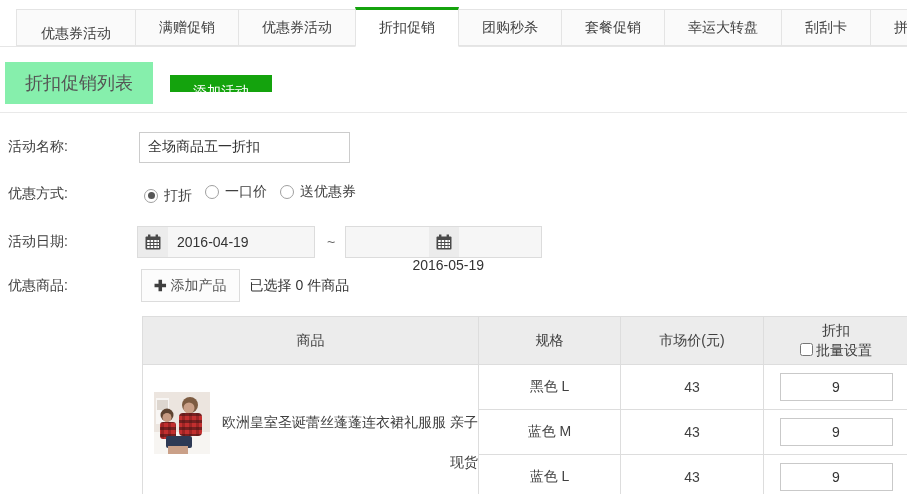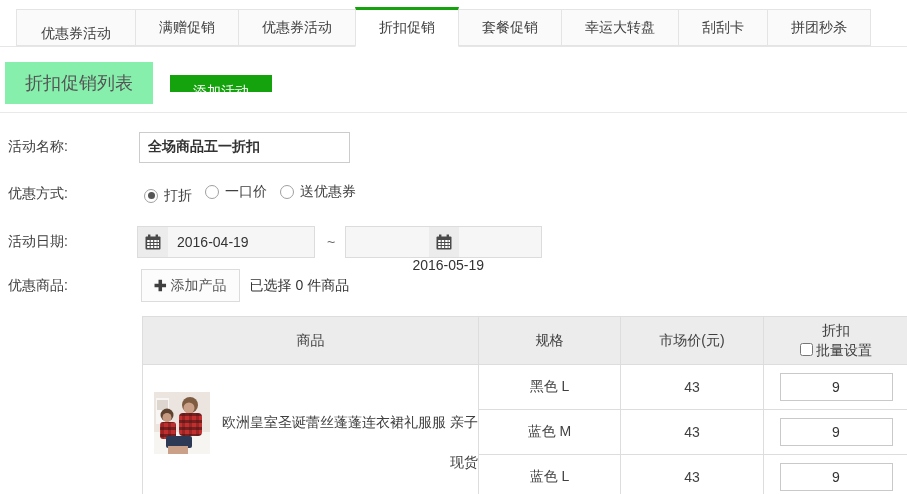--- a/index.html
+++ b/index.html
@@ -26,21 +26,21 @@
   
   .form { padding:18px 0 0 8px; }
   .form-row { display:flex; align-items:center; }
   .form-label { width:131px; flex:0 0 131px; color:#404040; }
   .row-name  { height:32px; }
   .row-method{ height:20px; margin-top:21px; }
   .row-date  { height:32px; margin-top:22px; }
   .row-prod  { height:33px; margin-top:11px; }
 
   .text-input { width:211px; height:31px; border:1px solid #ccc; padding:0 8px;
-    font-size:14px; color:#333; font-family:inherit;font-weight:bold; }
+    font-size:14px; color:#333; font-family:inherit; }
 
   .radio-option { display:inline-flex; align-items:center; margin-right:13px; cursor:pointer; }
   .radio { width:14px; height:14px; border:1px solid #a0a0a0; border-radius:50%;
     background:#fff; display:inline-flex; align-items:center; justify-content:center; margin-right:6px; }
   .radio.selected::after { content:''; width:7px; height:7px; border-radius:50%; background:#565656; }
 
   .date-input { display:flex; align-items:center; height:32px; background:#f6f6f6;
     border:1px solid #dcdcdc; cursor:pointer; }
   .date-input .cal { width:30px; height:30px; background:#ececec; display:flex;
     align-items:center; justify-content:center; flex:0 0 30px; }
@@ -74,20 +74,21 @@
   :root { --green:#14a30d; }
 </style>
 </head>
 <body>
 
 <div class="tabbar">
     <div class="tab">优惠券活动</div>
     <div class="tab">满赠促销</div>
     <div class="tab">优惠券活动</div>
     <div class="tab active">折扣促销</div>
+    <div class="tab">团购秒杀</div>
     <div class="tab">套餐促销</div>
     <div class="tab">幸运大转盘</div>
     <div class="tab">刮刮卡</div>
     <div class="tab">拼团秒杀</div>
   </div>
 
 <div class="toolbar">
   <button class="btn-gray">折扣促销列表</button>
   <button class="btn-green">添加活动</button>
 </div>

